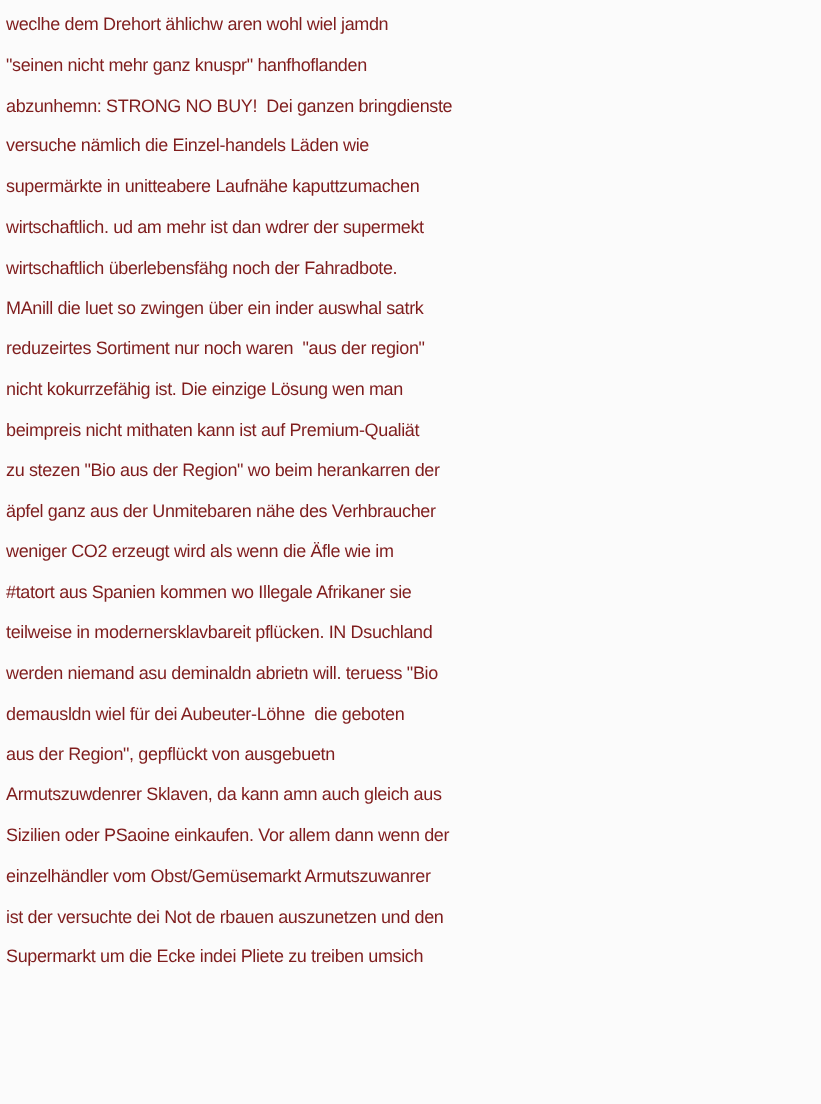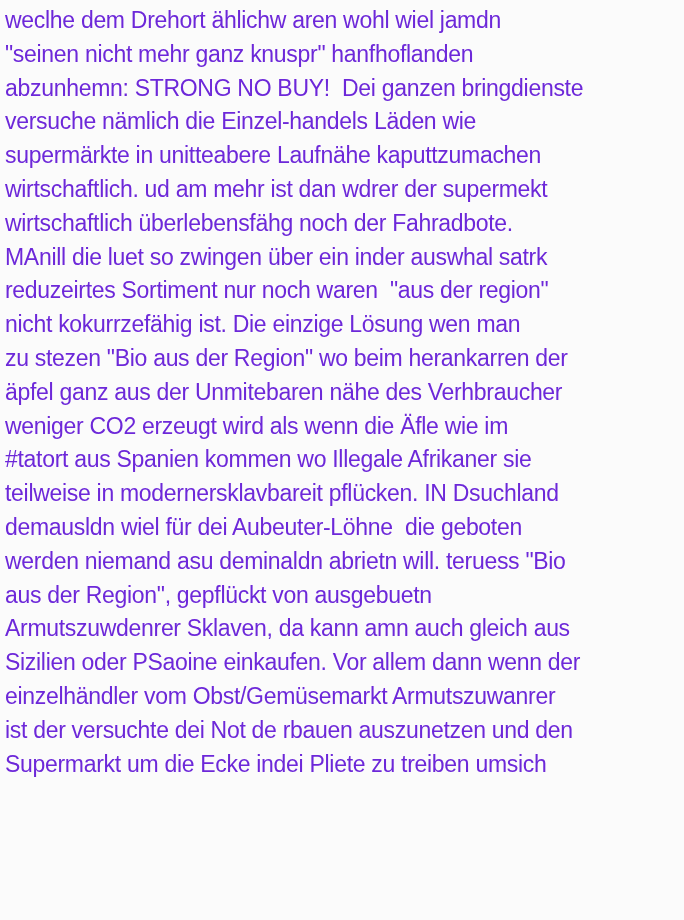--- a/index.html
+++ b/index.html
@@ -6,48 +6,49 @@
   .page {
     width: 684px;
     height: 920px;
     box-sizing: border-box;
     padding: 4px 2px 0 5px;
     overflow: hidden;
     background: #fbfbfb;
   }
   .line {
     font-family: "Liberation Sans", sans-serif;
-    font-size: 23px;
+    font-size: 15px;
     line-height: 33.8px;
     height: 33.8px;
     letter-spacing: -0.3px;
     white-space: pre;
-    color: #6d28d9;
+    color: #7f1d1d;
   }
 </style>
 </head>
 <body>
 
 <div class="page" style="background: rgb(251, 251, 251); color: rgb(18, 18, 18);">
   <div class="line">weclhe dem Drehort ählichw aren wohl wiel jamdn</div>
   <div class="line">"seinen nicht mehr ganz knuspr" hanfhoflanden</div>
   <div class="line">abzunhemn: STRONG NO BUY!  Dei ganzen bringdienste</div>
   <div class="line">versuche nämlich die Einzel-handels Läden wie</div>
   <div class="line">supermärkte in unitteabere Laufnähe kaputtzumachen</div>
   <div class="line">wirtschaftlich. ud am mehr ist dan wdrer der supermekt</div>
   <div class="line">wirtschaftlich überlebensfähg noch der Fahradbote.</div>
   <div class="line">MAnill die luet so zwingen über ein inder auswhal satrk</div>
   <div class="line">reduzeirtes Sortiment nur noch waren  "aus der region"</div>
   <div class="line">nicht kokurrzefähig ist. Die einzige Lösung wen man</div>
+  <div class="line">beimpreis nicht mithaten kann ist auf Premium-Qualiät</div>
   <div class="line">zu stezen "Bio aus der Region" wo beim herankarren der</div>
   <div class="line">äpfel ganz aus der Unmitebaren nähe des Verhbraucher</div>
   <div class="line">weniger CO2 erzeugt wird als wenn die Äfle wie im</div>
   <div class="line">#tatort aus Spanien kommen wo Illegale Afrikaner sie</div>
   <div class="line">teilweise in modernersklavbareit pflücken. IN Dsuchland</div>
+  <div class="line">werden niemand asu deminaldn abrietn will. teruess "Bio</div>
   <div class="line">demausldn wiel für dei Aubeuter-Löhne  die geboten</div>
-  <div class="line">werden niemand asu deminaldn abrietn will. teruess "Bio</div>
   <div class="line">aus der Region", gepflückt von ausgebuetn</div>
   <div class="line">Armutszuwdenrer Sklaven, da kann amn auch gleich aus</div>
   <div class="line">Sizilien oder PSaoine einkaufen. Vor allem dann wenn der</div>
   <div class="line">einzelhändler vom Obst/Gemüsemarkt Armutszuwanrer</div>
   <div class="line">ist der versuchte dei Not de rbauen auszunetzen und den</div>
   <div class="line">Supermarkt um die Ecke indei Pliete zu treiben umsich</div>
 </div>
 
 </body></html>

